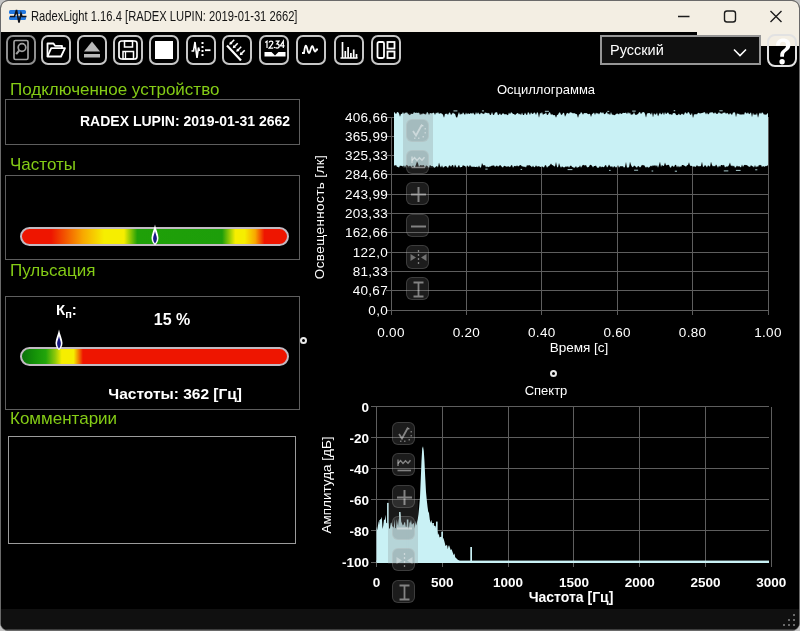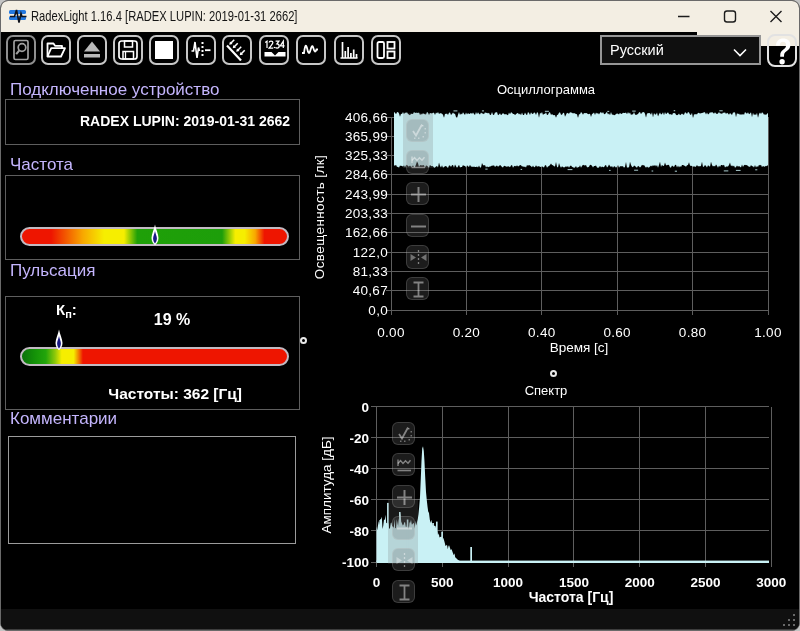--- a/index.html
+++ b/index.html
@@ -3,21 +3,21 @@
 * { margin:0; padding:0; box-sizing:border-box; }
 html,body { width:800px; height:631px; background:#c4c4c4; font-family:"Liberation Sans",sans-serif; overflow:hidden; }
 #win { position:absolute; left:0; top:0; width:800px; height:631px; background:#000; border-radius:8px; overflow:hidden; border:1px solid #6a6a6a; }
 #titlebar { position:absolute; left:0; top:0; width:800px; height:45px; background:#f3eee3; }
 #title { position:absolute; left:30px; top:0; height:31px; line-height:31px; font-size:14px; color:#151515; transform:scaleX(0.8); transform-origin:0 50%; white-space:pre; }
 #toolbar { position:absolute; left:0; top:31px; width:696px; height:39px; background:#000;padding-left:11px; }
 .tb { position:absolute; top:2.5px; width:30px; height:30px; border:2px solid #c6c6c6; border-radius:7px; }
 .tb svg { position:absolute; left:2px; top:2px; }
 #lang { position:absolute; left:599px; top:3px; width:161px; height:30px; background:#0f0f0f; border:2px solid #969696; color:#fff; font-size:14.5px; line-height:26px; padding-left:8px; }
 #help { position:absolute; left:766px; top:2px; width:30px; height:33px; border:2.5px solid #e2e2e2; border-radius:8px; }
-.lbl { position:absolute; left:9px; color:#c4b5fd; font-size:17px;text-align:center; }
+.lbl { position:absolute; left:9px; color:#84cc16; font-size:17px;text-align:center; }
 .box { position:absolute; border:1px solid #5e5e5e; background:#000; }
 .bwhite { color:#fff; font-weight:bold; position:absolute;padding-left:48px; }
 .gbar { position:absolute; left:13.5px; width:269.5px; height:19px; border:2px solid #c2bac2; border-radius:9.5px; }
 .zb { position:absolute; width:23.4px; height:23.4px; border:1.6px solid rgba(255,255,255,0.15); border-radius:6px; background:rgba(110,110,110,0.25); }
 .zb svg { position:absolute; left:0px; top:0px; }
 .ct { fill:#fff; font:13px 'Liberation Sans',sans-serif; }
 .cl { fill:#fff; font:13.5px 'Liberation Sans',sans-serif; letter-spacing:0.3px; }
 .ca { fill:#fff; font:13.5px 'Liberation Sans',sans-serif; }
 .cb { fill:#fff; font:bold 13.5px 'Liberation Sans',sans-serif; }
 .ring { position:absolute; border:2px solid #e8e8e8; border-radius:50%; width:7px; height:7px; }
@@ -135,33 +135,33 @@
           <circle cx="12.1" cy="24.7" r="2.7" fill="#fff"></circle>
         </svg>
       </div>
   </div>
 
   <div class="lbl" style="top:79px;">Подключенное устройство</div>
   <div class="box" style="left:4px;top:98px;width:295px;height:46px;">
     <div class="bwhite" style="left:26px;top:13px;font-size:14px;">RADEX LUPIN: 2019-01-31 2662</div>
   </div>
 
-  <div class="lbl" style="top:154px;">Частота</div>
+  <div class="lbl" style="top:154px;">Частоты</div>
   <div class="box" style="left:4px;top:174px;width:295px;height:85px;">
     <div class="gbar" style="top:51px;background:linear-gradient(to right,#ee1500 0%,#ee1500 11%,#f8a800 23%,#f6ee00 31%,#f6ee00 38.5%,#1fa008 43.5%,#1d9e0a 75.5%,#f6ee00 80.5%,#f6ee00 84%,#f8a800 88%,#ee1500 91.5%,#ee1500 100%);"></div>
   </div>
   <svg width="12" height="22" viewBox="0 0 12 22" style="position:absolute;left:148px;top:222.5px;">
       <path d="M6,0.4 C6.8,5 9.5,10 9.5,13.9 C9.5,17.3 7.5,19.8 6,21.3 C4.5,19.8 2.5,17.3 2.5,13.9 C2.5,10 5.2,5 6,0.4 Z" fill="#ffffff"></path>
       <path d="M6,7 C6.5,9.6 7.9,12.4 7.9,14.6 C7.9,16.9 6.9,18.5 6,19.6 C5.1,18.5 4.1,16.9 4.1,14.6 C4.1,12.4 5.5,9.6 6,7 Z" fill="#191985"></path>
     </svg>
 
   <div class="lbl" style="top:259.5px;">Пульсация</div>
   <div class="box" style="left:4px;top:295px;width:295px;height:114px;">
     <div class="bwhite" style="left:2px;top:4px;font-size:15px;">К<span style="font-size:11px;vertical-align:-3px;">п</span>:</div>
-    <div class="bwhite" style="left:0;top:14px;width:284px;text-align:center;font-size:16px;">19 %</div>
+    <div class="bwhite" style="left:0;top:14px;width:284px;text-align:center;font-size:16px;">15 %</div>
     <div class="gbar" style="top:50px;background:linear-gradient(to right,#0b720b 0%,#149308 5%,#23a50b 9%,#8fc90a 12.5%,#f6ee00 15%,#f6ee00 19.5%,#f07800 21.5%,#ee1500 23%,#ee1500 100%);"></div>
     <div class="bwhite" style="left:0;top:88px;width:236px;text-align:right;font-size:15.5px;">Частоты: 362 [Гц]</div>
   </div>
   <svg width="12" height="22" viewBox="0 0 12 22" style="position:absolute;left:51.8px;top:327.5px;">
       <path d="M6,0.4 C6.8,5 9.5,10 9.5,13.9 C9.5,17.3 7.5,19.8 6,21.3 C4.5,19.8 2.5,17.3 2.5,13.9 C2.5,10 5.2,5 6,0.4 Z" fill="#ffffff"></path>
       <path d="M6,7 C6.5,9.6 7.9,12.4 7.9,14.6 C7.9,16.9 6.9,18.5 6,19.6 C5.1,18.5 4.1,16.9 4.1,14.6 C4.1,12.4 5.5,9.6 6,7 Z" fill="#191985"></path>
     </svg>
 
   <div class="lbl" style="top:408px;">Комментарии</div>
   <div class="box" style="left:7px;top:435px;width:288px;height:108px;border-color:#9b9b9b;"></div>

